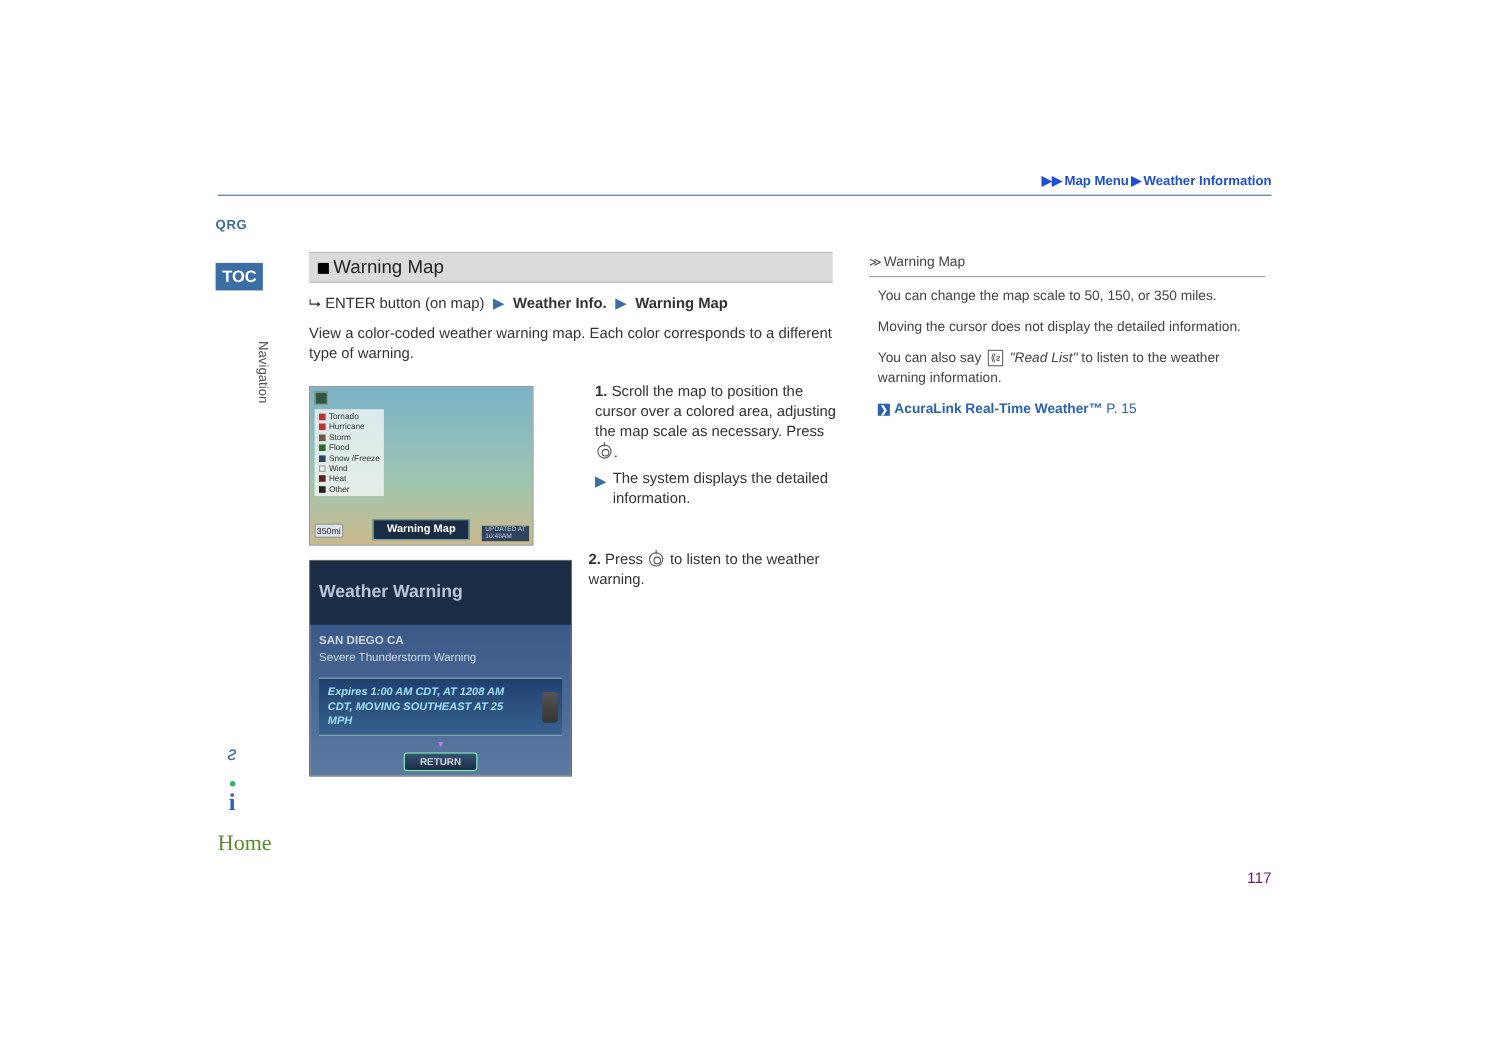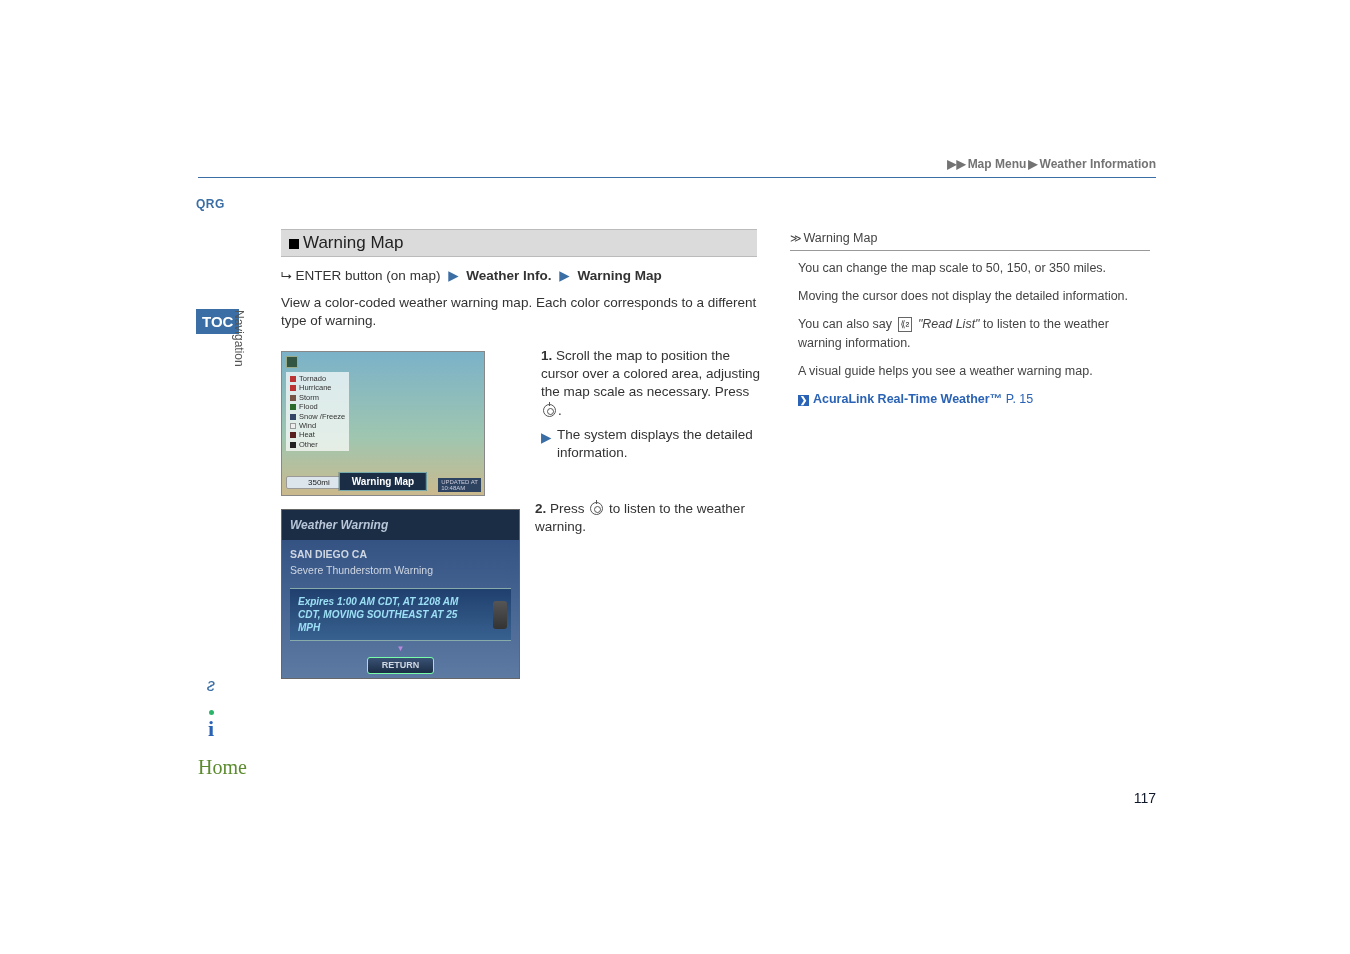--- a/index.html
+++ b/index.html
@@ -11,42 +11,42 @@
       color: #333;
       position: relative;
       overflow: hidden;
     }
     .breadcrumb {
       position: absolute;
       top: 157px;
       right: 194px;
       font-size: 12px;
       font-weight: 600;
-      color: #737373;
+      color: #1d4ed8;
     }
     .breadcrumb .arrow { margin: 0 2px; }
     .blue-rule {
       position: absolute;
       top: 177px;
       left: 198px;
       right: 194px;
       height: 1px;
       background: #3a6ea5;
     }
     .left-tabs {
       position: absolute;
       left: 196px;
       top: 197px;
     }
     .left-tabs .qrg {
       color: #3a6ea5;
       font-weight: 700;
       font-size: 12px;
       letter-spacing: 0.5px;
-      margin-bottom: 98px;
+      margin-bottom: 28px;
     }
     .left-tabs .toc-box {
       background: #3a6ea5;
       color: #fff;
       font-weight: 700;
       font-size: 15px;
       padding: 4px 6px;
       display: inline-block;
     }
     .nav-vert {
@@ -123,21 +123,21 @@
       padding: 3px 12px;
       border: 1px solid #7aa;
     }
     .map-figure .scale-pill {
       position: absolute;
       left: 4px;
       bottom: 6px;
       background: #dce5ec;
       color: #222;
       font-size: 8px;
-      padding: 1px 21px;
+      padding: 1px 1px;
       border-radius: 2px;
       border: 1px solid #999;
     }
     .map-figure .updated {
       position: absolute;
       right: 3px;
       bottom: 3px;
       background: #2e4360;
       color: #ccd;
       font-size: 6px;
@@ -153,24 +153,23 @@
       left: 281px;
       top: 509px;
       width: 239px;
       background: linear-gradient(#2b4a7c, #5d7aa3);
       border: 1px solid #666;
       color: #fff;
     }
     .weather-warning .hdr {
       background: #1b2d45;
       color: #b8c6d8;
-      font-size: 12px;
-      font-weight: 700;
-      padding: 8px 8px;
-      font-style: italic;
+      font-size: 16px;
+      font-weight: 700;
+      padding: 20px 8px;
     }
     .weather-warning .loc {
       padding: 8px 8px 2px 8px;
       font-size: 10.5px;
       color: #cfd7e2;
       font-weight: 600;
     }
     .weather-warning .sev {
       padding: 2px 8px 8px 8px;
       font-size: 10.5px;
@@ -318,21 +317,21 @@
     .bi-home {
       font-family: "Brush Script MT", cursive;
       color: #5c8a2e;
       font-size: 20px;
     }
     .page-num {
       position: absolute;
       right: 194px;
       bottom: 148px;
       font-size: 14px;
-      color: #0f172a;
+      color: #701a75;
     }
     .enter-icon { font-family: Arial; }
     .press-icon {
       display:inline-block;
       width:13px;height:13px;
       border:1px solid #555;
       border-radius:50%;
       position:relative;
       vertical-align:-2px;
       margin:0 2px;
@@ -432,21 +431,20 @@
 <div class="sidebar">
   <div class="sh-title">
     <span class="sh-icon">≫</span><span>Warning Map</span>
   </div>
   <p>You can change the map scale to 50, 150, or 350 miles.</p>
   <p>Moving the cursor does not display the detailed information.</p>
   <p>
     <span>You can also say </span><span class="voice-icon">⟪ᴤ</span>
     <i>"Read List"</i><span> to listen to the weather warning information.</span>
   </p>
-  <p>A visual guide helps you see a weather warning map.</p>
   <p class="link">
     <span class="link-arrow">❯</span><span>AcuraLink Real-Time Weather™</span><span class="pg"> P. 15</span>
   </p>
 </div>
 
 <div class="bottom-icons">
   <div class="bi bi-voice">ᴤ</div>
   <div class="bi bi-info"><span class="dot"></span>i</div>
   <div class="bi bi-home">Home</div>
 </div>

